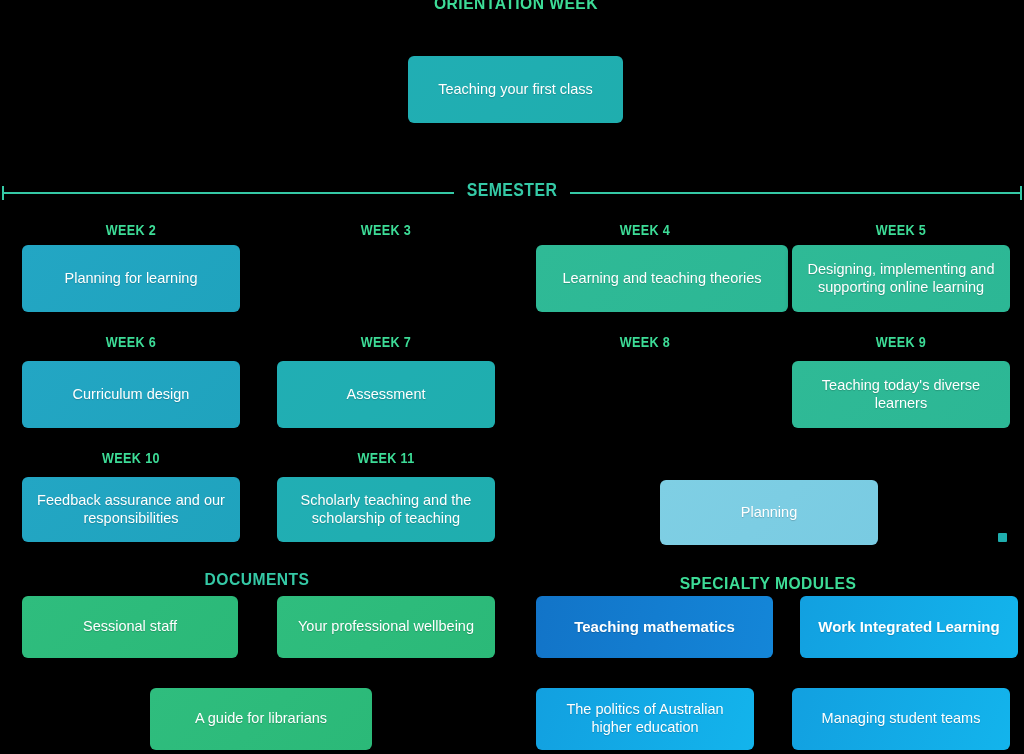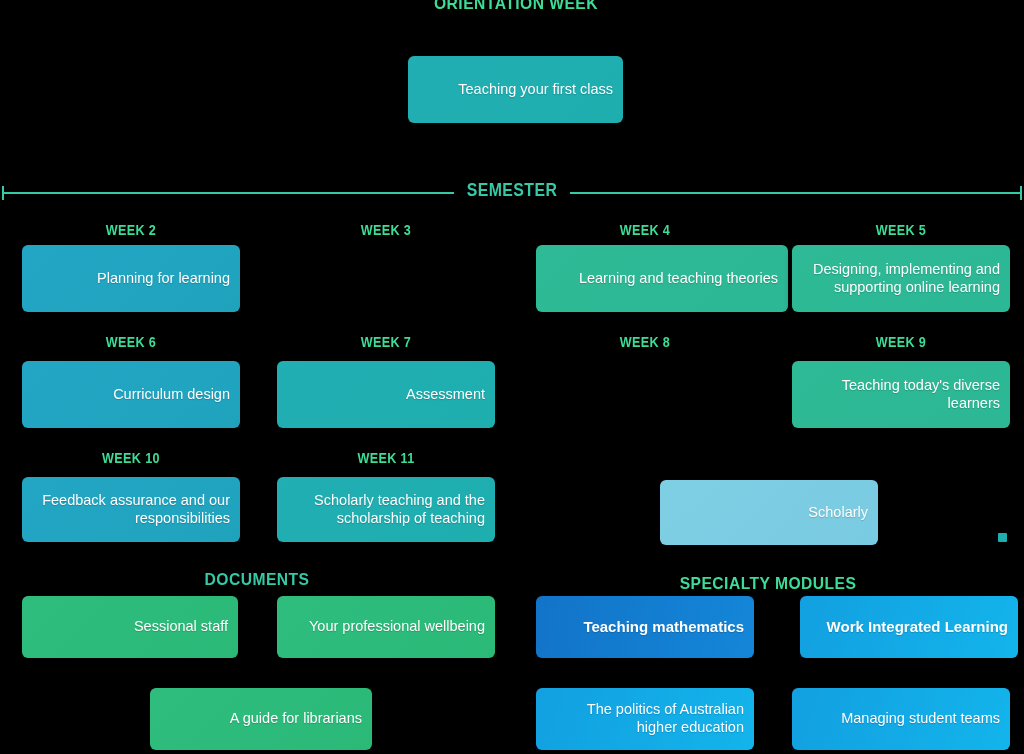--- a/index.html
+++ b/index.html
@@ -88,21 +88,21 @@
     color: #35c9a6;
     transform: scaleX(0.88);
   }
 
   
   .card {
     position: absolute;
     display: flex;
     align-items: center;
     justify-content: center;
-    text-align: right;
+    text-align: center;
     border-radius: 6px;
     color: #ffffff;
     font-size: 14.5px;
     line-height: 1.22;
     padding: 4px 10px;
     box-sizing: border-box;
     box-shadow: 0 3px 0 rgba(0,0,0,0.28), 0 4px 7px rgba(0,0,0,0.45);
     text-shadow: 0 1px 1px rgba(0,0,0,0.18);
     cursor: pointer;
   }
@@ -183,42 +183,42 @@
   <div class="card c-teal" style="left:22px; top:477px; width:218px; height:65px;">
     <span>Feedback assurance and our responsibilities</span>
   </div>
 
   <div class="week-label" style="left:277px; top:450px; width:218px;">WEEK 11</div>
   <div class="card c-teal-mid" style="left:277px; top:477px; width:218px; height:65px;">
     <span>Scholarly teaching and the scholarship of teaching</span>
   </div>
 
   <div class="card c-lightblue" style="left:660px; top:480px; width:218px; height:65px;">
-    <span>Scholarly</span>
+    <span>Planning</span>
   </div>
 
   <div class="fragment" style="left:998px; top:533px; width:9px; height:9px;"></div>
 
   <div class="section-title teal" style="left:98px; top:570px; width:318px;">DOCUMENTS</div>
 
   <div class="card c-green" style="left:22px; top:596px; width:216px; height:62px;">
     <span>Sessional staff</span>
   </div>
 
   <div class="card c-green" style="left:277px; top:596px; width:218px; height:62px;">
     <span>Your professional wellbeing</span>
   </div>
 
   <div class="card c-green" style="left:150px; top:688px; width:222px; height:62px;">
     <span>A guide for librarians</span>
   </div>
 
   <div class="section-title mint" style="left:608px; top:574px; width:320px;">SPECIALTY MODULES</div>
 
-  <div class="card c-blue-dark bold-text" style="left:536px; top:596px; width:218px; height:62px;">
+  <div class="card c-blue-dark bold-text" style="left:536px; top:596px; width:237px; height:62px;">
     <span>Teaching mathematics</span>
   </div>
 
   <div class="card c-blue-bright bold-text" style="left:792px; top:596px; width:218px; height:62px;margin-left:8px;">
     <span>Work Integrated Learning</span>
   </div>
 
   <div class="card c-blue-bright" style="left:536px; top:688px; width:218px; height:62px;">
     <span>The politics of Australian higher education</span>
   </div>

